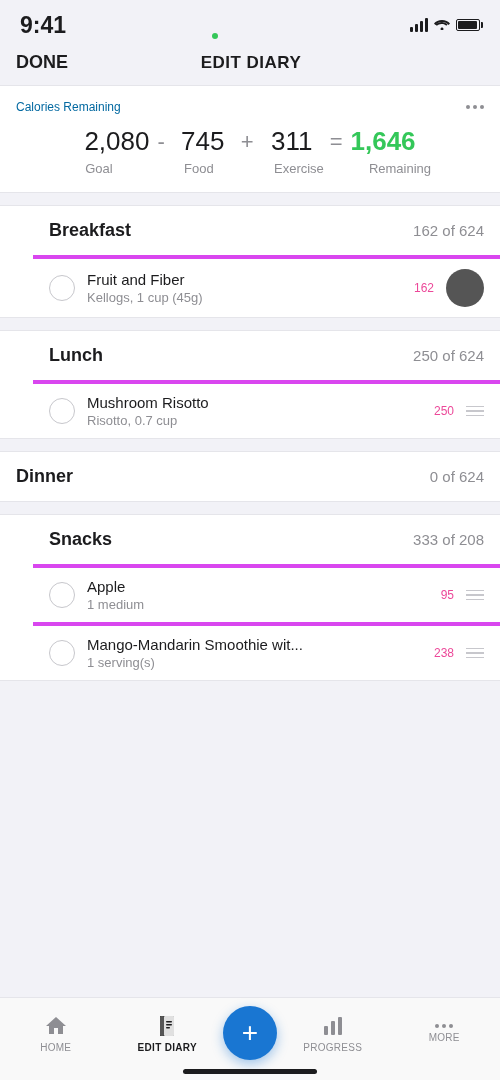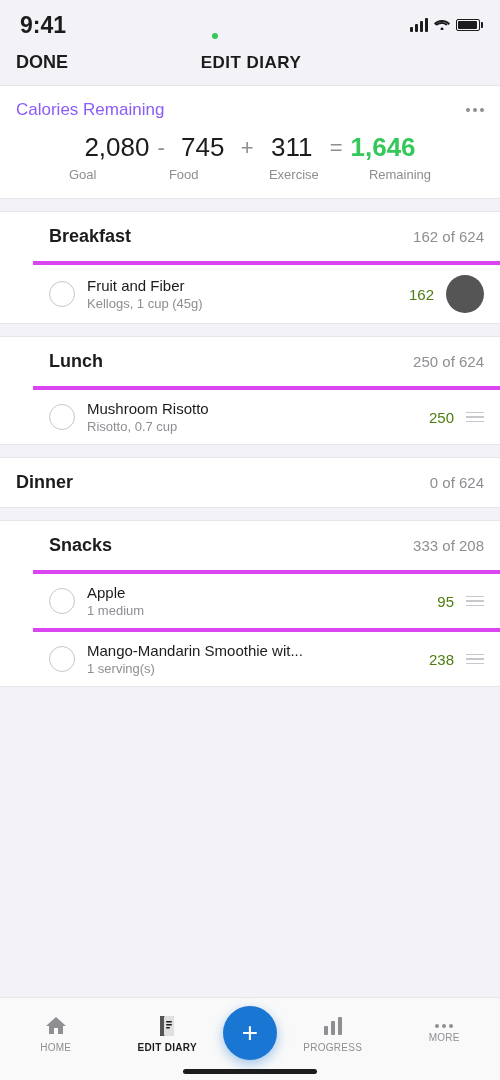--- a/index.html
+++ b/index.html
@@ -110,23 +110,23 @@
       border-top: 1px solid #e5e5ea;
       border-bottom: 1px solid #e5e5ea;
     }
     .calories-header {
       display: flex;
       justify-content: space-between;
       align-items: center;
       margin-bottom: 12px;
     }
     .calories-title {
-      font-size: 17px;
+      font-size: 12px;
       font-weight: 500;
-      color: #8b5cf6;
+      color: #0369a1;
       text-align: center;
     }
     .more-dots {
       display: flex;
       gap: 3px;
       align-items: center;
     }
     .dot {
       width: 4px;
       height: 4px;
@@ -159,21 +159,21 @@
     .cal-labels {
       display: flex;
       align-items: center;
       justify-content: center;
       gap: 8px;
     }
     .cal-label {
       font-size: 13px;
       color: #8e8e93;
       min-width: 60px;
-      text-align: left;
+      text-align: center;
     }
 
     
     .meal-section {
       background: #fff;
       margin-top: 12px;
       border-top: 1px solid #e5e5ea;
       border-bottom: 1px solid #e5e5ea;
       padding-left: 33px;
     }
@@ -213,22 +213,22 @@
     .item-name {
       font-size: 15px;
       color: #1c1c1e;
       margin-bottom: 2px;
     }
     .item-serving {
       font-size: 13px;
       color: #8e8e93;
     }
     .item-cal {
-      font-size: 15px;
-      color: #4d7c0f;
+      font-size: 12px;
+      color: #ec4899;
       margin-right: 12px;
     }
     .drag-handle {
       display: flex;
       flex-direction: column;
       gap: 3px;
     }
     .drag-line {
       width: 18px;
       height: 1.5px;

